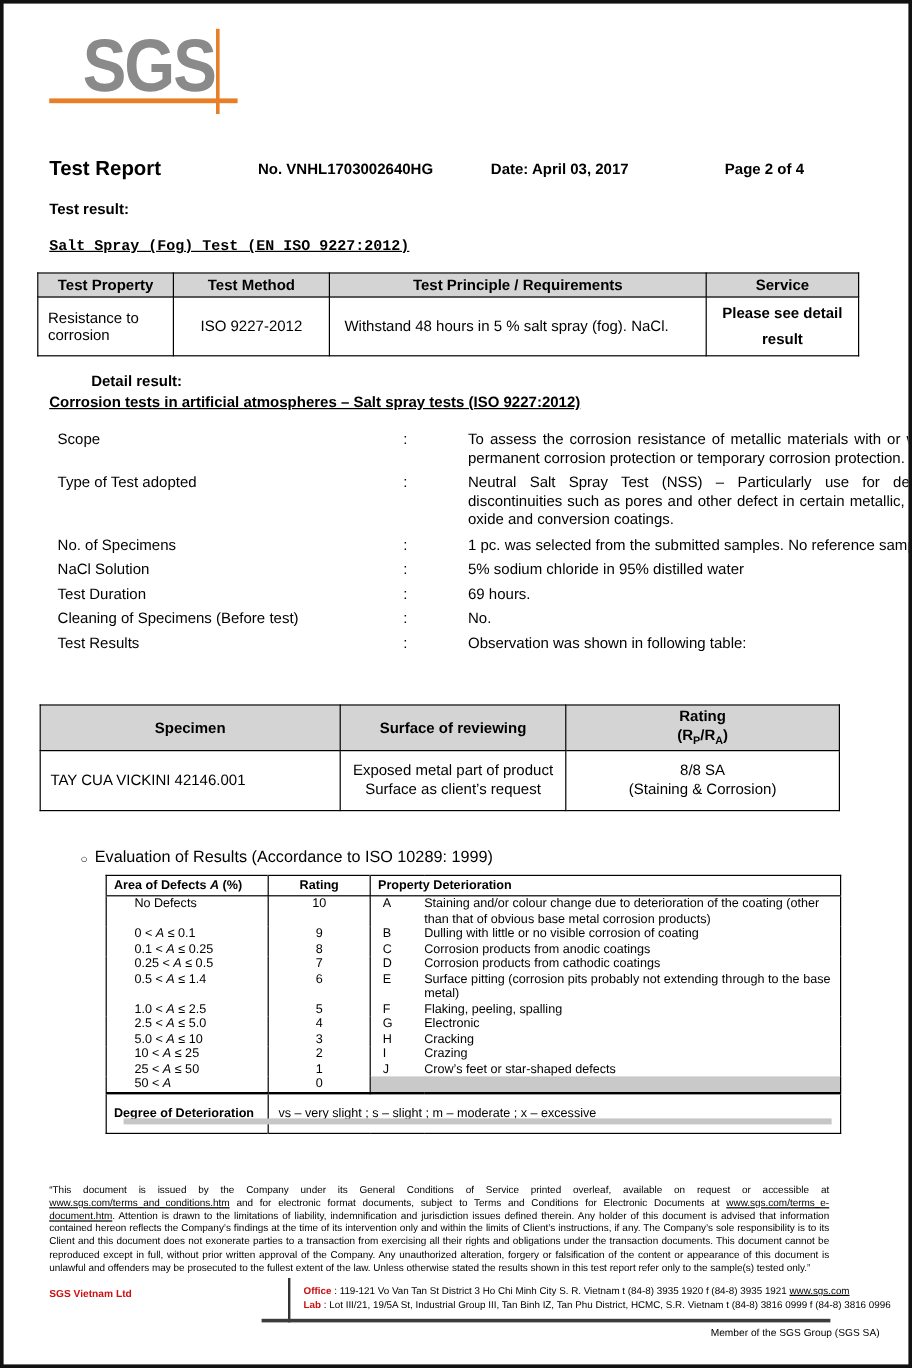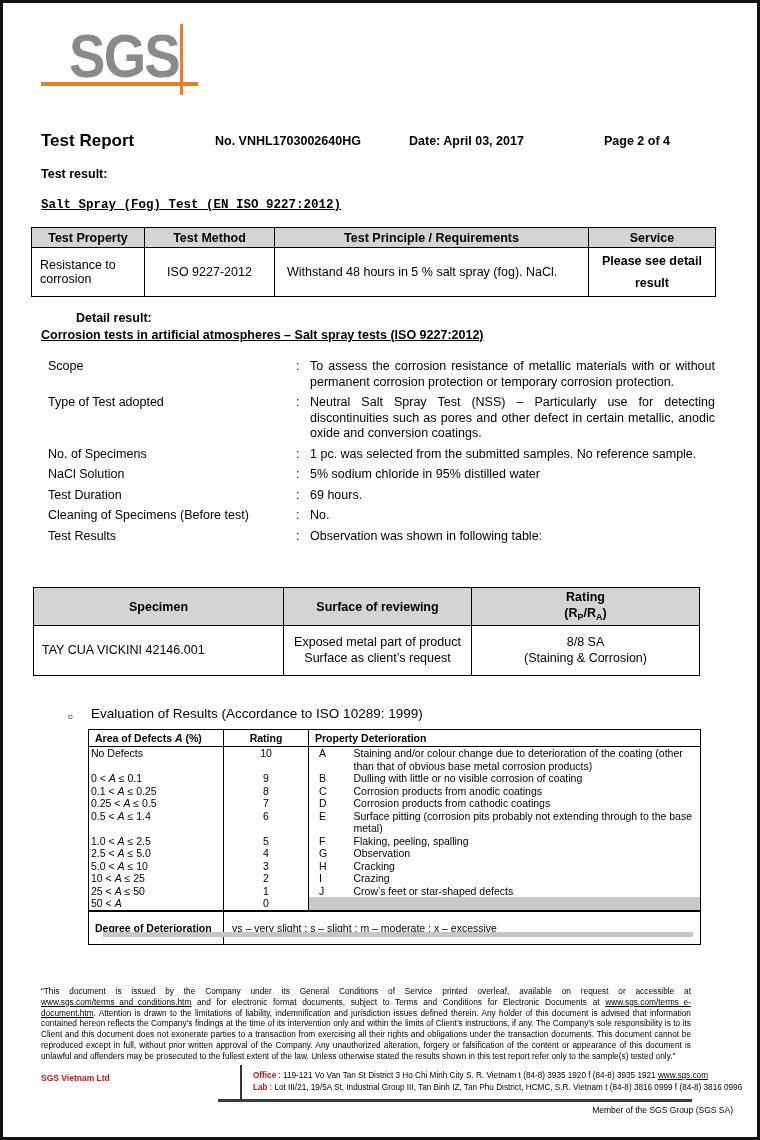--- a/index.html
+++ b/index.html
@@ -42,50 +42,50 @@
   .td-method { text-align:center; }
   .td-principle { padding-left:12px; }
   .td-result { text-align:center; font-weight:bold; }
   .td-result div { line-height:22px; }
 
   .sec-detail { position:absolute; left:38px; top:308px;margin-left:35px; }
   .sec-corrosion { position:absolute; left:38px; top:325px; text-decoration:underline; }
 
   
   .props { position:absolute; left:45px; top:356px; width:668px; font-size:12.5px; }
-  .prop-row { display:flex; margin-bottom:5px; line-height:15.5px; }
+  .prop-row { display:flex; margin-bottom:5px; line-height:15.5px;gap:40px; }
   .prop-label { width:248px; flex:0 0 248px; }
   .prop-colon { width:14px; flex:0 0 14px; }
   .prop-value { width:405px; flex:0 0 405px; }
   .just { text-align:justify; }
 
   
   .spec-table { position:absolute; left:30px; top:584px; width:666px;
     border-collapse:collapse; table-layout:fixed; font-size:12.5px;padding-left:48px; }
   .spec-table th, .spec-table td { border:1.5px solid #000; }
   .spec-table th { background:#d4d4d4; font-weight:bold; height:38px; text-align:center; line-height:16px; }
   .spec-table td { height:50px; vertical-align:middle; line-height:15.5px; }
   .td-specimen { padding-left:8px; }
   .td-surface, .td-rating { text-align:center; }
   sub.rsub { font-size:9px; vertical-align:-3px; }
 
   
   .eval-bullet { position:absolute; left:64px; top:708px; font-size:10px; }
-  .eval-title  { position:absolute; left:88px; top:703px; font-size:13.5px; }
+  .eval-title  { position:absolute; left:76px; top:703px; font-size:13.5px; }
 
   .eval-table { position:absolute; left:85px; top:726px; width:612px;
     border-collapse:collapse; table-layout:fixed; font-size:10.5px; line-height:12.5px; }
   .eval-table { border:1.5px solid #000; }
   .eval-table th { border-bottom:1.5px solid #000; font-weight:bold; text-align:left; height:17px; padding-left:6px; }
   .eval-table th.th-rating { text-align:center; padding-left:0; }
   .col-area   { width:135px; }
   .col-rating { width:85px; }
   .col-letter { width:45px; }
   .col-desc   { width:347px; }
-  .ev-area   { padding-left:2px; border-right:1.2px solid #000; vertical-align:top; }
+  .ev-area   { padding-left:23px; border-right:1.2px solid #000; vertical-align:top; }
   .ev-rating { text-align:center; border-right:1.2px solid #000; vertical-align:top; }
   .ev-letter { padding-left:10px; vertical-align:top; }
   .ev-desc   { padding-right:6px; vertical-align:top; }
   .brd-r { border-right:1.2px solid #000; }
   .ivar { font-style:italic; }
   .gray-cell { background:#c9c9c9; }
   .degree-row td { border-top:2px solid #000; height:34px; vertical-align:middle; }
   .degree-label { font-weight:bold; padding-left:6px; border-right:1.2px solid #000; }
   .degree-value { padding-left:8px; }
   .table-shadow { position:absolute; left:100px; top:929px; width:590px; height:5px; background:#c6c6c6; }
@@ -266,21 +266,21 @@
     <tr>
       <td class="ev-area"><span>1.0 &lt; </span><span class="ivar">A</span><span> ≤ 2.5</span></td>
       <td class="ev-rating">5</td>
       <td class="ev-letter">F</td>
       <td class="ev-desc">Flaking, peeling, spalling</td>
     </tr>
     <tr>
       <td class="ev-area"><span>2.5 &lt; </span><span class="ivar">A</span><span> ≤ 5.0</span></td>
       <td class="ev-rating">4</td>
       <td class="ev-letter">G</td>
-      <td class="ev-desc">Observation</td>
+      <td class="ev-desc">Electronic</td>
     </tr>
     <tr>
       <td class="ev-area"><span>5.0 &lt; </span><span class="ivar">A</span><span> ≤ 10</span></td>
       <td class="ev-rating">3</td>
       <td class="ev-letter">H</td>
       <td class="ev-desc">Cracking</td>
     </tr>
     <tr>
       <td class="ev-area"><span>10 &lt; </span><span class="ivar">A</span><span> ≤ 25</span></td>
       <td class="ev-rating">2</td>

